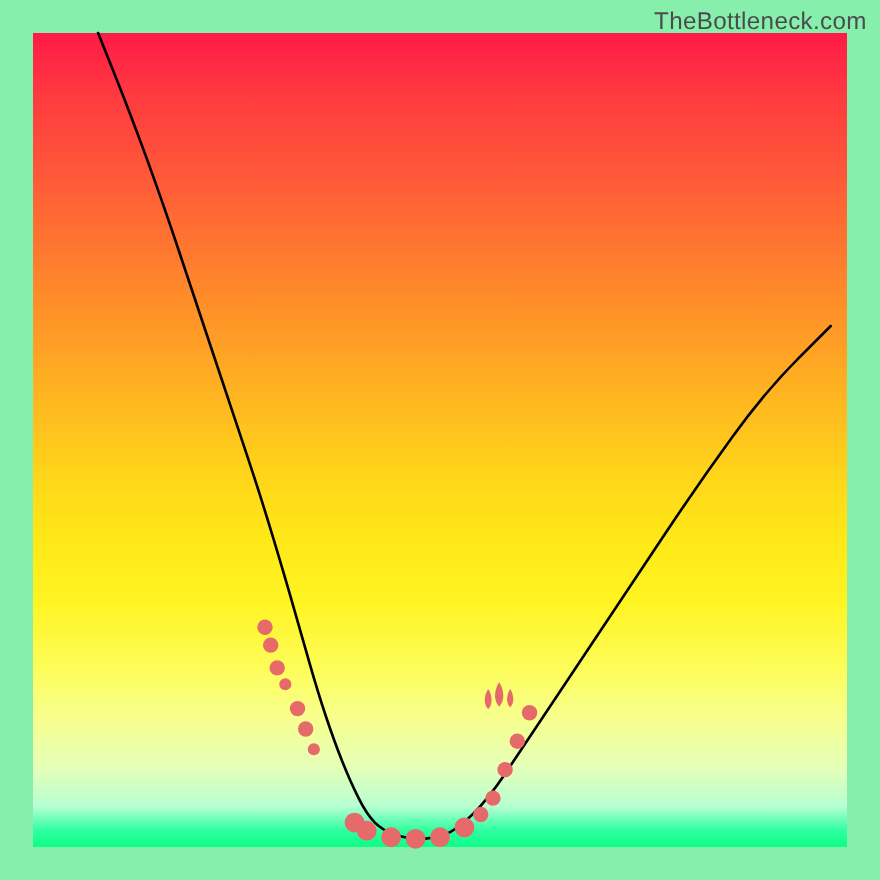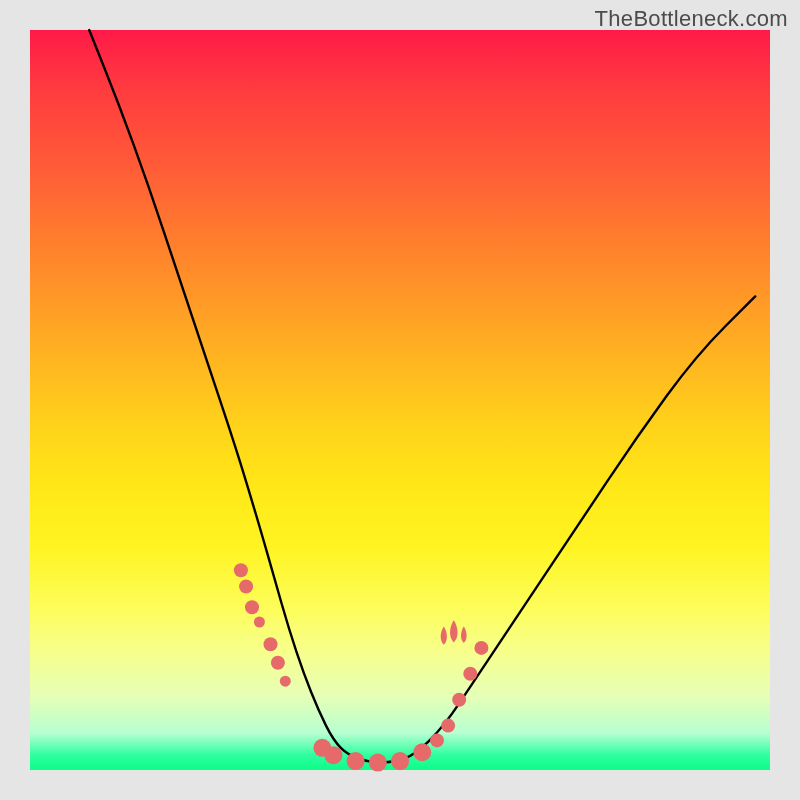--- a/index.html
+++ b/index.html
@@ -10,21 +10,21 @@
     background: #000;
     font-family: Arial, Helvetica, sans-serif;
     overflow: hidden;
   }
   .frame {
     position: absolute;
     left: 0;
     top: 0;
     width: 800px;
     height: 800px;
-    background: #e5e5e5;
+    background: #86efac;
   }
   .plot-area {
     position: absolute;
     left: 30px;
     top: 30px;
     width: 740px;
     height: 740px;
     background: linear-gradient(to bottom,
       #ff1a48 0%,
       #ff3b3f 8%,

